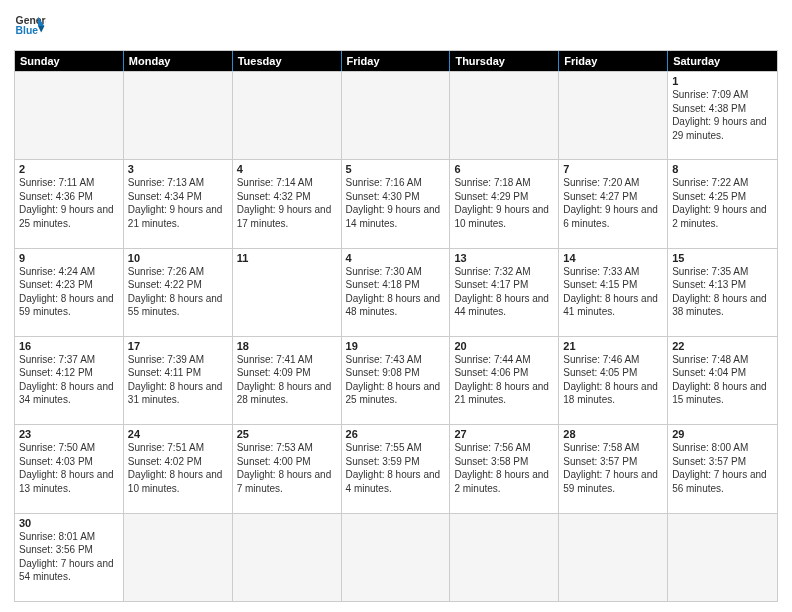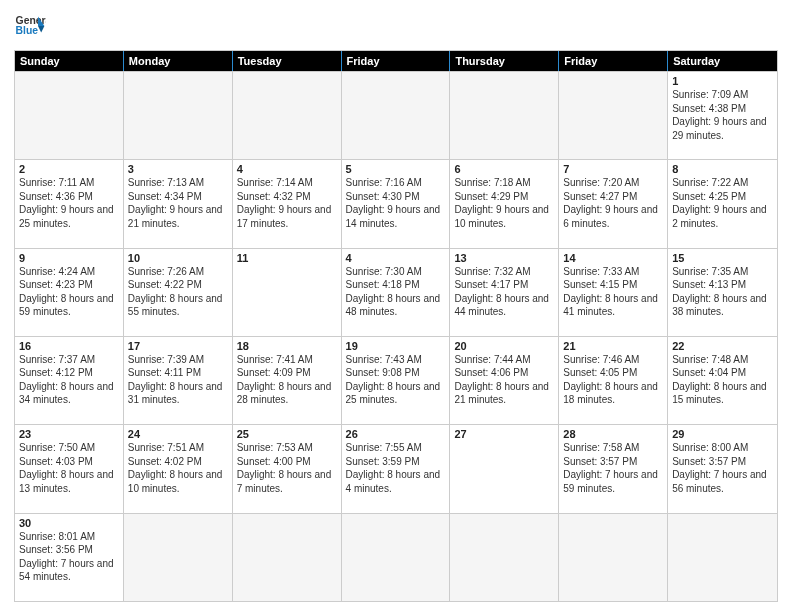--- a/index.html
+++ b/index.html
@@ -324,20 +324,24 @@
           </div>
           <div class="cal-cell">
             <span class="day-num">26</span>
             <div class="cell-info">Sunrise: 7:55 AM
 Sunset: 3:59 PM
 Daylight: 8 hours
 and 4 minutes.</div>
           </div>
           <div class="cal-cell">
             <span class="day-num">27</span>
+            <div class="cell-info">Sunrise: 7:56 AM
+Sunset: 3:58 PM
+Daylight: 8 hours
+and 2 minutes.</div>
           </div>
           <div class="cal-cell">
             <span class="day-num">28</span>
             <div class="cell-info">Sunrise: 7:58 AM
 Sunset: 3:57 PM
 Daylight: 7 hours
 and 59 minutes.</div>
           </div>
           <div class="cal-cell">
             <span class="day-num">29</span>

